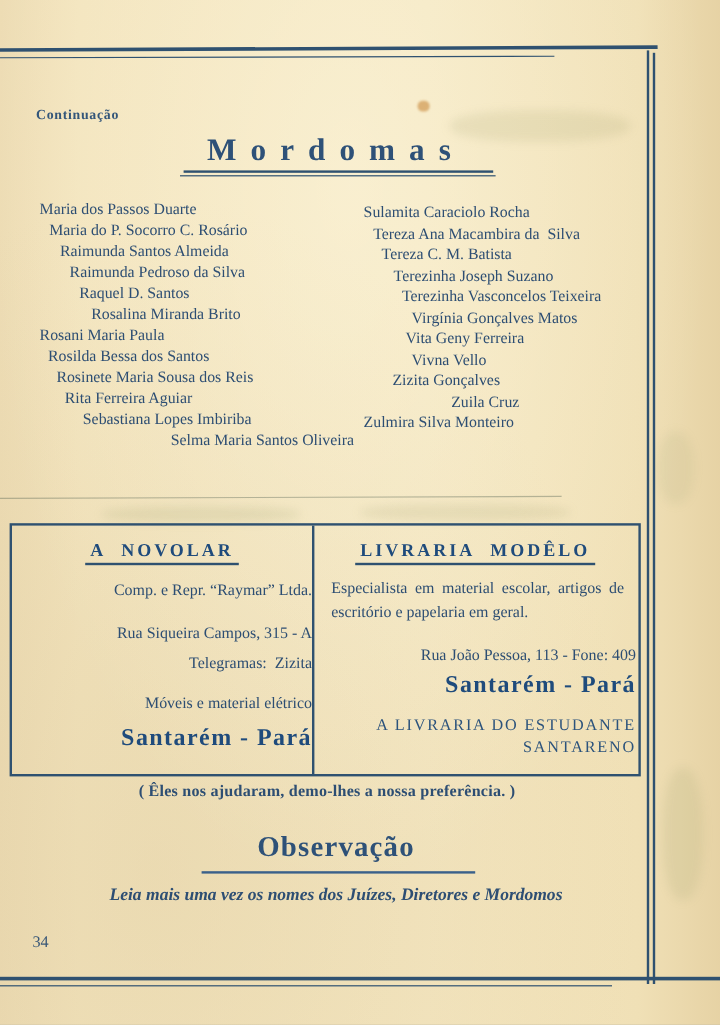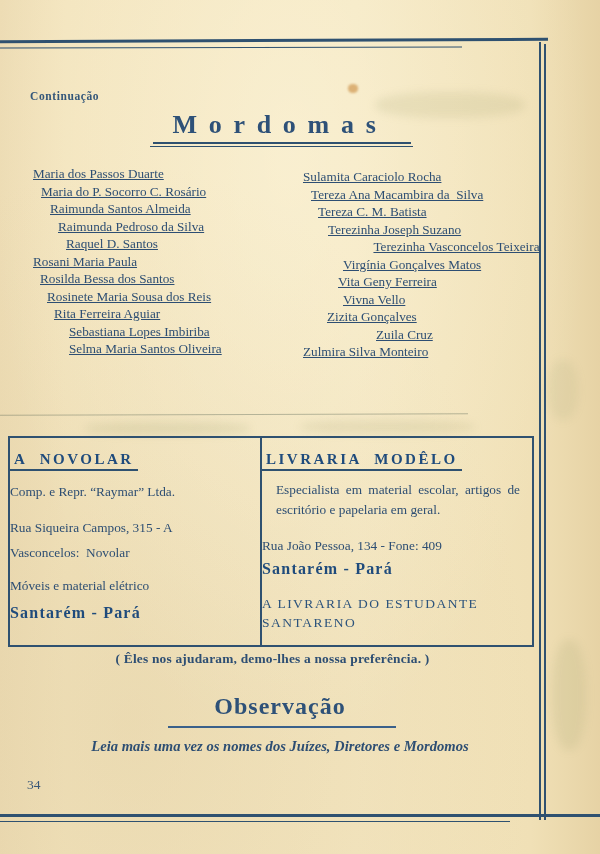--- a/index.html
+++ b/index.html
@@ -19,38 +19,38 @@
   }
   .blob { position:absolute; pointer-events:none; border-radius:45%; filter:blur(4px); }
   .rule { position:absolute; background:#2f5170; }
   .faint-rule { position:absolute; background:rgba(80,95,80,.38); }
 
   .continuation { position:absolute; left:30px; top:90px; font-size:11.5px; font-weight:bold; letter-spacing:.6px; color:#33567a; }
 
   .title { position:absolute; left:110px; top:110px; width:340px; text-align:center;
            font-size:26px; font-weight:bold; letter-spacing:.45em; color:#2e5178; }
 
-  .names-col { position:absolute; font-size:13.2px; line-height:17.5px; color:#2d4e73;text-decoration:underline; }
+  .names-col { position:absolute; font-size:13.2px; line-height:17.5px; color:#2d4e73; }
   .names-left  { left:33px;  top:165px; width:262px; }
   .names-right { left:303px; top:168px; width:275px; }
   .name-line { white-space:pre-wrap; }
 
   .ads-box { position:absolute; left:8px; top:436px; width:522px; height:207px;
              border:2px solid #2f5170; }
   .ads-divider { position:absolute; left:250px; top:0; width:2px; height:100%; background:#2f5170; }
   .ad-panel { position:absolute; top:0; height:100%; }
   .ad-left  { left:0; width:250px; }
   .ad-right { left:252px; width:268px; }
-  .ad-title { position:absolute; width:100%; text-align:left; top:13px;
+  .ad-title { position:absolute; width:100%; text-align:center; top:13px;
               font-size:15px; font-weight:bold; letter-spacing:2.5px; word-spacing:7px; color:#1f4b7c; }
   .ad-title span { border-bottom:2px solid #2f5170; padding:0 4px 2px 4px; }
-  .ad-line { position:absolute; width:100%; text-align:left; font-size:13.3px; color:#2d4e73; white-space:pre-wrap; }
+  .ad-line { position:absolute; width:100%; text-align:right; font-size:13.3px; color:#2d4e73; white-space:pre-wrap; }
   .ad-desc { position:absolute; left:14px; right:10px; top:42px; text-align:justify;
              font-size:13.3px; line-height:20px; color:#2d4e73; }
-  .ad-city { font-weight:bold; letter-spacing:1.2px; color:#1f4b7c; font-size:16px; }
+  .ad-city { font-weight:bold; letter-spacing:1.2px; color:#1f4b7c; font-size:20px; }
   .ad-slogan { letter-spacing:1.5px; font-size:13.5px; color:#2c537c; }
 
   .ads-caption { position:absolute; left:0; top:651px; width:545px; text-align:center;
                  font-size:13.4px; font-weight:600; letter-spacing:.2px; color:#2d4e73; }
 
   .obs-title { position:absolute; left:110px; top:693px; width:340px; text-align:center;
                font-size:24px; font-weight:600; letter-spacing:1px; color:#2e5178; }
   .obs-note { position:absolute; left:0; width:560px; text-align:center;
               font-style:italic; font-weight:600; font-size:14.6px; color:#2d4e73; }
 
@@ -80,57 +80,58 @@
   <div class="title">Mordomas</div>
   <div class="rule" style="left:153px; top:142px; width:258px; height:2px;"></div>
   <div class="rule" style="left:150px; top:146px; width:263px; height:1px;"></div>
 
   <div class="names-col names-left">
       <div class="name-line">Maria dos Passos Duarte</div>
       <div class="name-line" style="margin-left: 8px;">Maria do P. Socorro C. Rosário</div>
       <div class="name-line" style="margin-left: 17px;">Raimunda Santos Almeida</div>
       <div class="name-line" style="margin-left: 25px;">Raimunda Pedroso da Silva</div>
       <div class="name-line" style="margin-left: 33px;">Raquel D. Santos</div>
+      <div class="name-line" style="margin-left: 43px;">Rosalina Miranda Brito</div>
       <div class="name-line">Rosani Maria Paula</div>
       <div class="name-line" style="margin-left: 7px;">Rosilda Bessa dos Santos</div>
       <div class="name-line" style="margin-left: 14px;">Rosinete Maria Sousa dos Reis</div>
       <div class="name-line" style="margin-left: 21px;">Rita Ferreira Aguiar</div>
       <div class="name-line" style="margin-left: 36px;">Sebastiana Lopes Imbiriba</div>
-      <div class="name-line" style="margin-left: 36px;">Selma Maria Santos Oliveira</div>
+      <div class="name-line" style="margin-left: 36px; text-align: right;">Selma Maria Santos Oliveira</div>
     </div>
   <div class="names-col names-right">
       <div class="name-line">Sulamita Caraciolo Rocha</div>
       <div class="name-line" style="margin-left: 8px;">Tereza Ana Macambira da  Silva</div>
       <div class="name-line" style="margin-left: 15px;">Tereza C. M. Batista</div>
       <div class="name-line" style="margin-left: 25px;">Terezinha Joseph Suzano</div>
-      <div class="name-line" style="margin-left: 32px; text-align: center;">Terezinha Vasconcelos Teixeira</div>
+      <div class="name-line" style="margin-left: 32px;">Terezinha Vasconcelos Teixeira</div>
       <div class="name-line" style="margin-left: 40px;">Virgínia Gonçalves Matos</div>
       <div class="name-line" style="margin-left: 35px;">Vita Geny Ferreira</div>
       <div class="name-line" style="margin-left: 40px;">Vivna Vello</div>
       <div class="name-line" style="margin-left: 24px;">Zizita Gonçalves</div>
       <div class="name-line" style="margin-left: 73px;">Zuila Cruz</div>
       <div class="name-line">Zulmira Silva Monteiro</div>
     </div>
 
   <div class="ads-box">
     <div class="ads-divider"></div>
 
     <div class="ad-panel ad-left">
       <div class="ad-title"><span>A NOVOLAR</span></div>
       <div class="ad-line" style="top:46px;">Comp. e Repr. “Raymar” Ltda.</div>
       <div class="ad-line" style="top:82px;">Rua Siqueira Campos, 315 - A</div>
-      <div class="ad-line" style="top:107px;">Vasconcelos:  Novolar</div>
+      <div class="ad-line" style="top:107px;">Telegramas:  Zizita</div>
       <div class="ad-line" style="top:140px;">Móveis e material elétrico</div>
       <div class="ad-line ad-city" style="top:166px;">Santarém - Pará</div>
     </div>
 
     <div class="ad-panel ad-right">
       <div class="ad-title"><span>LIVRARIA MODÊLO</span></div>
       <div class="ad-desc">Especialista em material escolar, artigos de escritório e papelaria em geral.</div>
-      <div class="ad-line" style="top:100px;">Rua João Pessoa, 134 - Fone: 409</div>
+      <div class="ad-line" style="top:100px;">Rua João Pessoa, 113 - Fone: 409</div>
       <div class="ad-line ad-city" style="top:122px;">Santarém - Pará</div>
       <div class="ad-line ad-slogan" style="top:158px;">A LIVRARIA DO ESTUDANTE</div>
       <div class="ad-line ad-slogan" style="top:177px;">SANTARENO</div>
     </div>
   </div>
 
   <div class="ads-caption">( Êles nos ajudaram, demo-lhes a nossa preferência. )</div>
 
   <div class="obs-title">Observação</div>
   <div class="rule" style="left:168px; top:726px; width:228px; height:2px; background:#3a608a;"></div>

